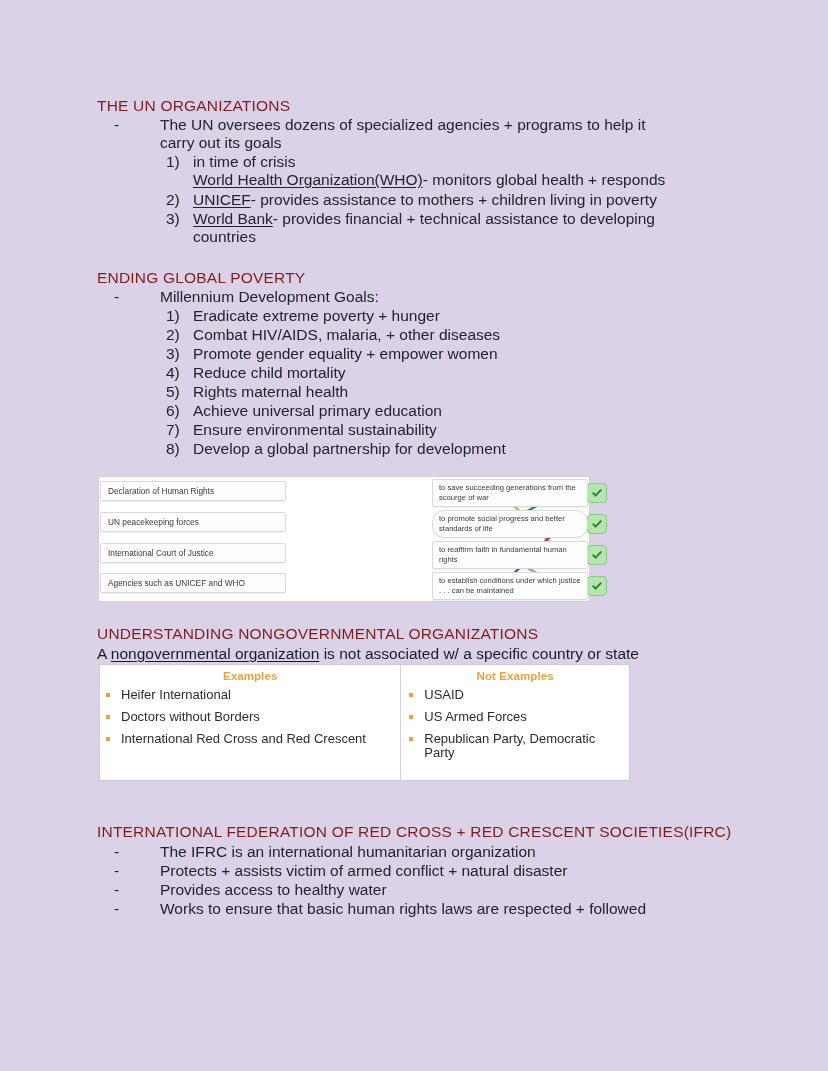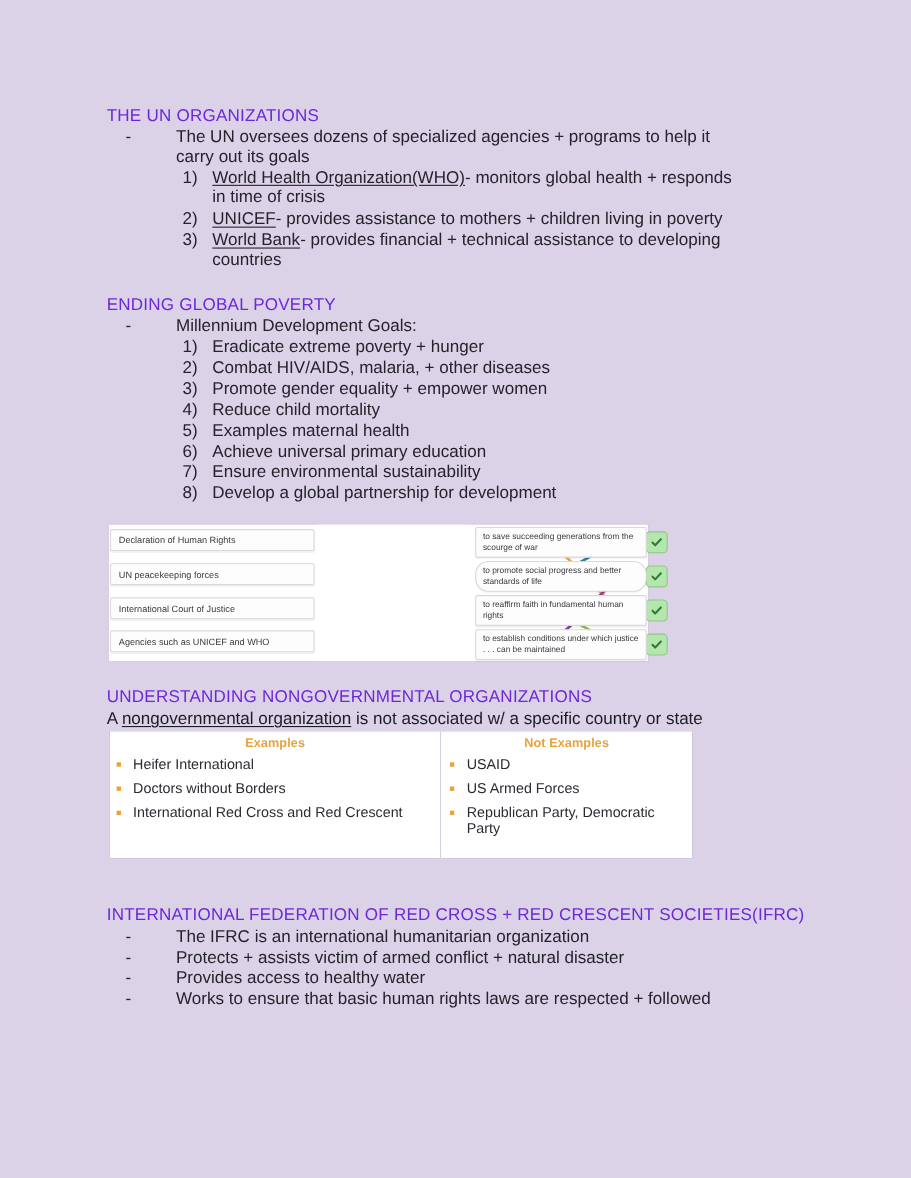--- a/index.html
+++ b/index.html
@@ -17,21 +17,21 @@
   }
 
   .page { position: absolute; left: 0; top: 0; width: 828px; height: 1071px; }
 
   
   .note { position: absolute; font-family: "Liberation Sans", sans-serif; }
 
   .sec-title {
     font-size: 15.5px;
     letter-spacing: .2px;
-    color: #6d28d9;
+    color: #7f1d1d;
     white-space: nowrap;
   }
   .lvl1 {
     font-size: 15.5px;
     color: #23232b;
   }
   .lvl1 .dash { position: absolute; left: 0; top: 0; }
   .lvl1 .txt  { display: block; margin-left: 46px; }
 
   .lvl2 {
@@ -144,24 +144,24 @@
   <div class="note sec-title" style="left:97px; top:97px;">THE UN ORGANIZATIONS</div>
 
   <div class="note lvl1" style="left:114px; top:116px; width:600px;">
     <span class="dash">-</span>
     <span class="txt">The UN oversees dozens of specialized agencies + programs to help it</span>
     <span class="txt">carry out its goals</span>
   </div>
 
   <div class="note lvl2" style="left:166px; top:153px; width:580px;">
     <span class="num">1)</span>
+    <span class="txt">in time of crisis</span>
     <span class="txt">
       <span class="u">World Health Organization(WHO)</span><span>- monitors global health + responds</span>
     </span>
-    <span class="txt">in time of crisis</span>
   </div>
 
   <div class="note lvl2" style="left:166px; top:191px; width:580px;">
     <span class="num">2)</span>
     <span class="txt">
       <span class="u">UNICEF</span><span>- provides assistance to mothers + children living in poverty</span>
     </span>
   </div>
 
   <div class="note lvl2" style="left:166px; top:210px; width:580px;">
@@ -190,21 +190,21 @@
   <div class="note lvl2" style="left:166px; top:345px; width:600px;">
     <span class="num">3)</span>
     <span class="txt">Promote gender equality + empower women</span>
   </div>
   <div class="note lvl2" style="left:166px; top:364px; width:600px;">
     <span class="num">4)</span>
     <span class="txt">Reduce child mortality</span>
   </div>
   <div class="note lvl2" style="left:166px; top:383px; width:600px;">
     <span class="num">5)</span>
-    <span class="txt">Examples maternal health</span>
+    <span class="txt">Rights maternal health</span>
   </div>
   <div class="note lvl2" style="left:166px; top:402px; width:600px;">
     <span class="num">6)</span>
     <span class="txt">Achieve universal primary education</span>
   </div>
   <div class="note lvl2" style="left:166px; top:421px; width:600px;">
     <span class="num">7)</span>
     <span class="txt">Ensure environmental sustainability</span>
   </div>
   <div class="note lvl2" style="left:166px; top:440px; width:600px;">

